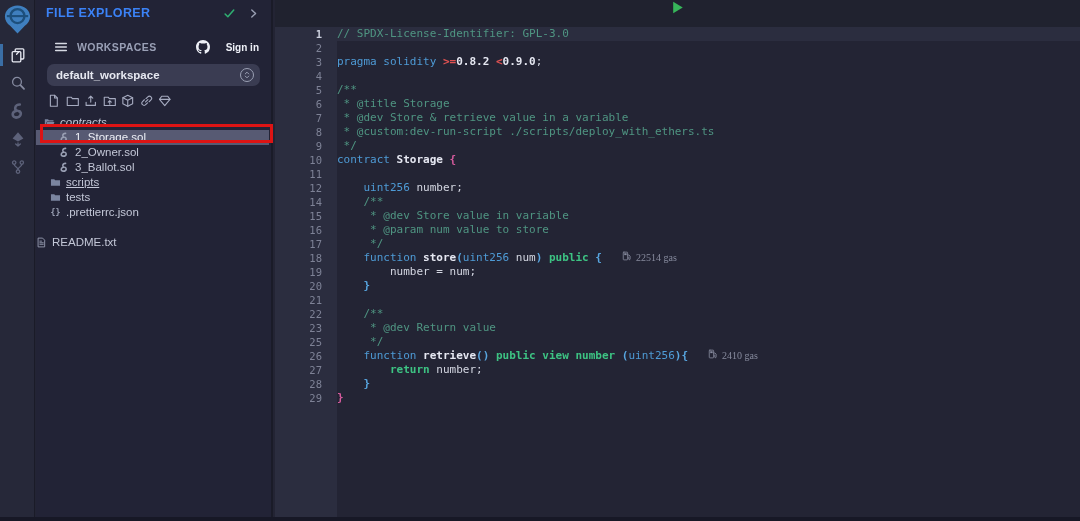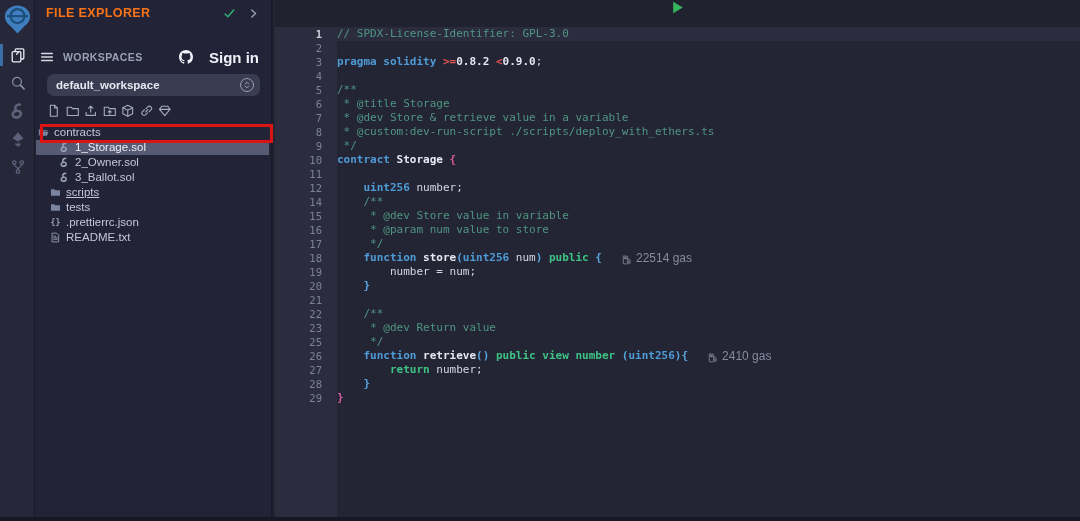--- a/index.html
+++ b/index.html
@@ -27,27 +27,27 @@
   .strip-item.active::before {
     content:""; position:absolute; left:0; top:3px; bottom:3px; width:3px; background:#3a6ea5;
   }
 
   
   .sidepanel {
     position:absolute; left:36px; top:0; width:237px; height:100%;
     background:#222336; border-right:2px solid #1a1b28; z-index:4; color:#c3c7d7;
   }
   .panel-header { height:26px; display:flex; align-items:center; padding:0 12px 0 10px; gap:12px; }
-  .panel-title { flex:1; color:#f97316; font-size:12.5px; font-weight:bold; letter-spacing:.4px; }
+  .panel-title { flex:1; color:#3b82f6; font-size:12.5px; font-weight:bold; letter-spacing:.4px; }
   .hdr-check { color:#2fae71; font-size:13px; cursor:pointer; }
   .hdr-chev { color:#9aa0b4; font-size:11px; cursor:pointer; }
-  .ws-row { height:22px; display:flex; align-items:center; gap:9px; padding:0 12px 0 4px; margin-top:20px; }
+  .ws-row { height:22px; display:flex; align-items:center; gap:9px; padding:0 12px 0 18px; margin-top:10px; }
   .hamburger { color:#d7dae4; font-size:14px; cursor:pointer; }
   .ws-label { flex:1; color:#9aa0b6; font-size:10.5px; font-weight:bold; letter-spacing:.4px; }
-  .signin { display:flex; align-items:center; gap:16px; color:#eef0f7; font-size:15px; font-weight:bold; cursor:pointer;justify-content:center; }
+  .signin { display:flex; align-items:center; gap:16px; color:#eef0f7; font-size:10px; font-weight:bold; cursor:pointer;justify-content:center; }
   .signin .icn { font-size:14px; color:#eef0f7; }
   .ws-select {
     margin:6px 11px 0; height:22px; background:#3a3c52; border-radius:7px;
     display:flex; align-items:center; padding:0 6px 0 9px; cursor:pointer;
   }
   .ws-name { flex:1; color:#e6e8f1; font-size:11.5px; font-weight:bold; }
   .ws-caret {
     width:14px; height:14px; border-radius:50%; border:1px solid #9aa0b4;
     display:flex; align-items:center; justify-content:center; color:#9aa0b4; font-size:10px;
   }
@@ -86,28 +86,28 @@
 
   .editor-body { position:absolute; top:27px; left:0; right:0; bottom:4px; background:#232434; overflow:hidden; cursor:text; }
   .gutter-bg { position:absolute; left:0; top:0; width:62px; height:100%; background:#2b2d3f; }
   .code-rows { position:absolute; left:0; top:0; right:0; }
   .code-line { display:flex; height:14px; line-height:14px; font-family:"DejaVu Sans Mono", monospace; font-size:11px; }
   .code-line.hl { background:#2b2d3f; }
   .ln { flex:none; width:62px; text-align:right; padding-right:15px; color:#7e8296; font-size:10.5px; }
   .code-line.hl .ln { color:#ccd0de; font-weight:bold; }
   .lc { white-space:pre; }
   .tk-com { color:#4f9582; }
-  .tk-kw  { color:#4e9bd6; font-weight:bold; }
+  .tk-kw  { color:#4e9bd6; font-weight:normal; }
   .tk-op  { color:#e05252; font-weight:bold; }
   .tk-pl  { color:#d4d7e2; }
   .tk-plb { color:#e6e8f2; font-weight:bold; }
   .tk-mod { color:#3dc383; font-weight:bold; }
   .tk-b1  { color:#d65b9e; font-weight:bold; }
   .tk-b2  { color:#58a6e0; font-weight:bold; }
-  .gas { display:inline-flex; align-items:flex-end; gap:4px; margin-left:20px; color:#878b9e; font-size:12px; font-weight:normal; font-family:Liberation Sans, sans-serif; }
+  .gas { display:inline-flex; align-items:flex-start; gap:4px; margin-left:20px; color:#878b9e; font-size:10px; font-weight:normal; font-family:Liberation Serif, serif; }
   .gas .icn { font-size:10px; }
 
   .status-strip { position:absolute; left:0; right:0; bottom:0; height:4px; background:#171826; z-index:20; }
 </style>
 </head>
 <body>
 
 <div class="app">
 
   <aside class="iconstrip">
@@ -236,21 +236,21 @@
           </svg>
         </span>
         <span class="icn act">
           <svg viewBox="0 0 16 16" fill="none" stroke="currentColor" stroke-width="1.3" stroke-linecap="round" stroke-linejoin="round">
             <path d="M4.4 2.6h7.2l2.6 3.8L8 13.8 1.8 6.4z"></path>
             <path d="M1.8 6.4h12.4"></path>
           </svg>
         </span>
       </div>
     <div class="tree" id="tree">
-        <div class="tree-row" style="padding-left: 2px;">
+        <div class="tree-row" style="padding-left: 8px; font-style: italic;">
           <span class="icn">
             <svg viewBox="0 0 16 16">
               <path fill="currentColor" d="M1.2 3.2h4.6l1.4 1.5h6.6v1.8H4.2L2 12.8H1.2z"></path>
               <path fill="currentColor" d="M4.6 7.3h10.6L13 12.8H2.6z"></path>
             </svg>
           </span>
           <span>contracts</span>
         </div>
         <div class="tree-row sel" style="padding-left: 23px;">
           <span class="icn ficon">
@@ -296,21 +296,21 @@
           <span>tests</span>
         </div>
         <div class="tree-row" style="padding-left: 14px;">
           <span class="icn ficon">
             <svg viewBox="0 0 16 16">
               <text x="8" y="12" text-anchor="middle" font-size="12" font-weight="bold" font-family="DejaVu Sans Mono, monospace" fill="currentColor">{}</text>
             </svg>
           </span>
           <span>.prettierrc.json</span>
         </div>
-        <div class="tree-row" style="padding-left: 14px;">
+        <div class="tree-row" style=" margin-top: 15px;">
           <span class="icn ficon">
             <svg viewBox="0 0 16 16" fill="none" stroke="currentColor" stroke-width="1.3" stroke-linecap="round" stroke-linejoin="round">
               <path d="M3.6 1.6h6l3 3v9.8h-9z"></path>
               <path d="M5.6 6h2.4M5.6 8.4h5M5.6 10.6h5"></path>
             </svg>
           </span>
           <span>README.txt</span>
         </div>
       </div>
   </section>

